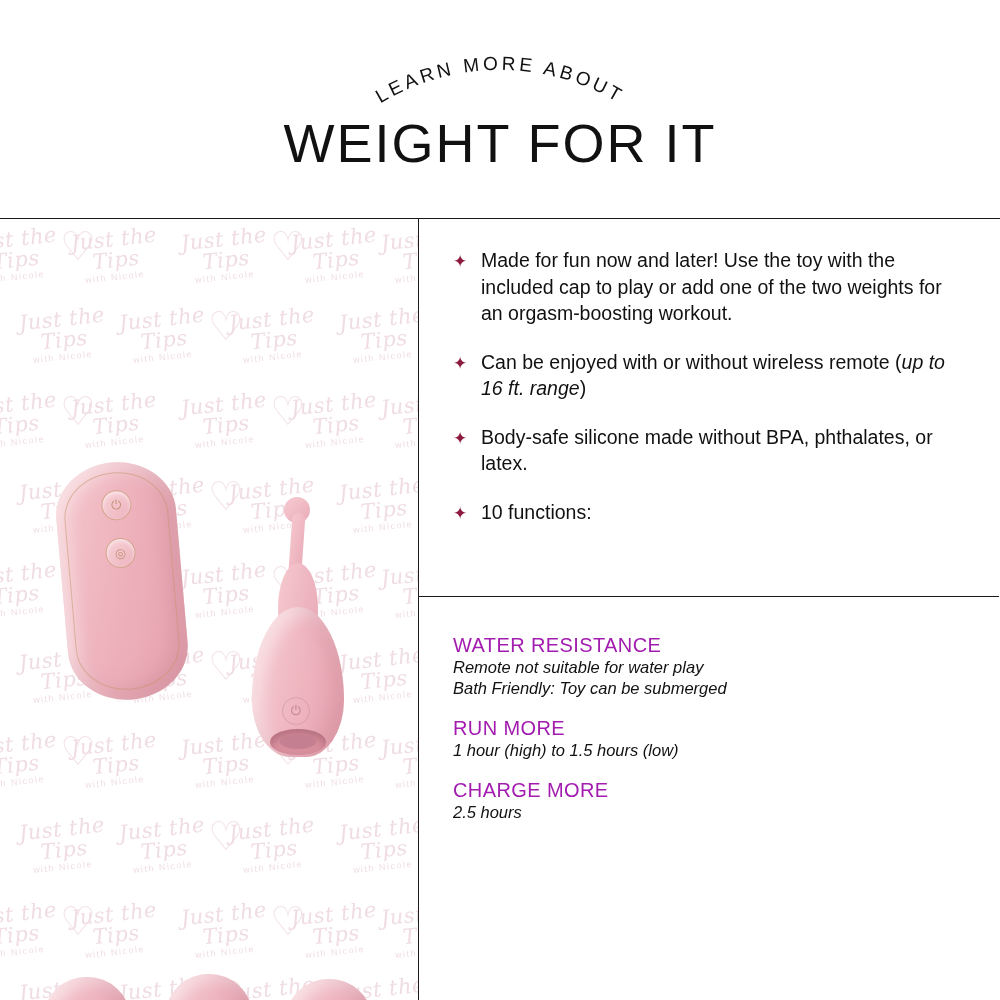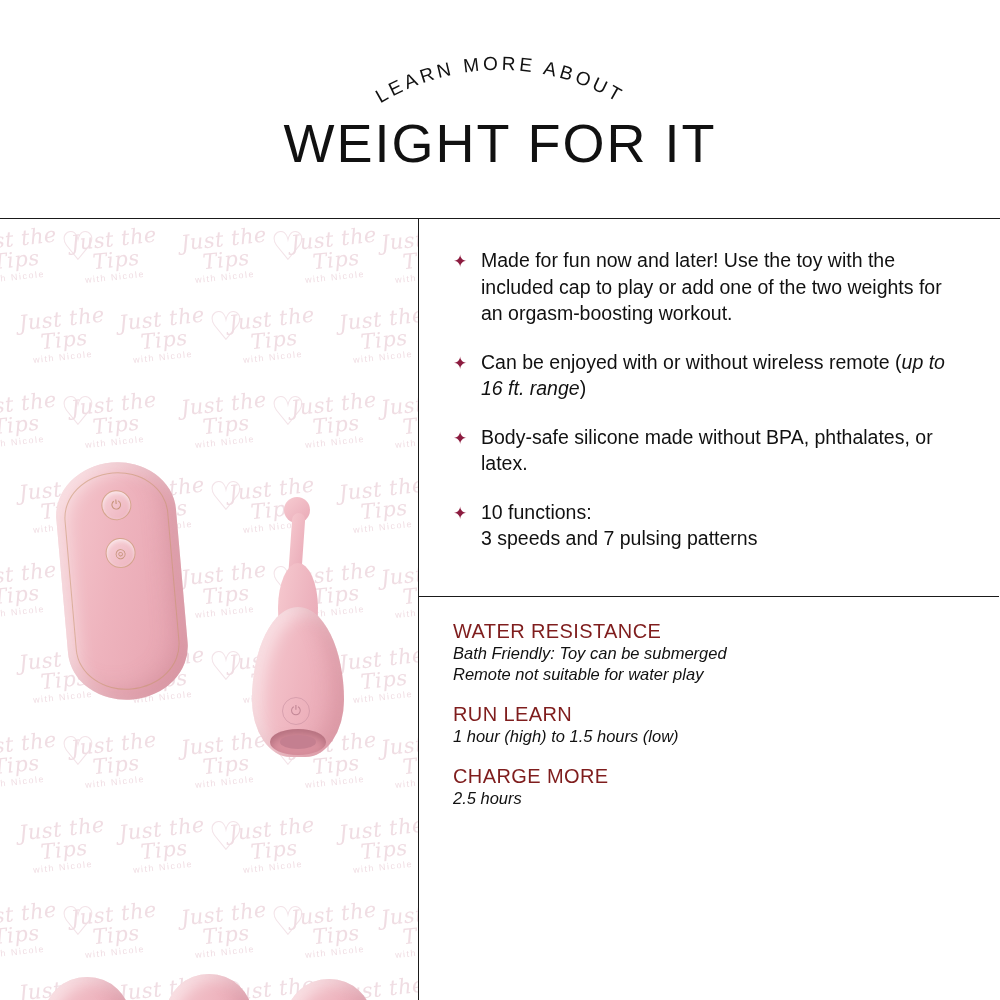--- a/index.html
+++ b/index.html
@@ -276,23 +276,24 @@
   .bullet-text .strong { font-weight: normal; }
 
   
   .specs {
     padding: 22px 30px 0 34px;
   }
   .spec-block { margin-bottom: 17px; }
   .spec-title {
     font-size: 20px;
     letter-spacing: 0.4px;
-    color: #7f1d1d;
+    color: #a21caf;
     font-family: "Liberation Sans", sans-serif;
     line-height: 24px;
+    margin-top: 14px;
   }
   .spec-value {
     font-size: 16.5px;
     font-style: italic;
     color: #111111;
     line-height: 21px;
   }
 </style>
 </head>
 <body>
@@ -563,33 +564,33 @@
         <div class="bullet-row">
           <div class="bullet-mark">✦</div>
           <div class="bullet-text"><span>Can be enjoyed with or without wireless remote (</span><span class="em">up to 16 ft. range</span><span>)</span></div>
         </div>
         <div class="bullet-row">
           <div class="bullet-mark">✦</div>
           <div class="bullet-text"><span>Body-safe silicone made without BPA, phthalates, or latex.</span></div>
         </div>
         <div class="bullet-row">
           <div class="bullet-mark">✦</div>
-          <div class="bullet-text"><span class="strong">10 functions:</span><span></span><br><span>3 speeds and 7 pulsing patterns</span></div>
+          <div class="bullet-text"><span class="strong">10 functions:</span><span></span><br></div>
         </div>
       </div>
     <div class="specs" id="spec-list">
         <div class="spec-block">
           <div class="spec-title">WATER RESISTANCE</div>
+          <div class="spec-value">Remote not suitable for water play</div>
           <div class="spec-value">Bath Friendly: Toy can be submerged</div>
-          <div class="spec-value">Remote not suitable for water play</div>
         </div>
         <div class="spec-block">
         </div>
         <div class="spec-block">
-          <div class="spec-title">RUN LEARN</div>
+          <div class="spec-title">RUN MORE</div>
           <div class="spec-value">1 hour (high) to 1.5 hours (low)</div>
         </div>
         <div class="spec-block">
           <div class="spec-title">CHARGE MORE</div>
           <div class="spec-value">2.5 hours</div>
         </div>
       </div>
   </div>
 </div>
 

